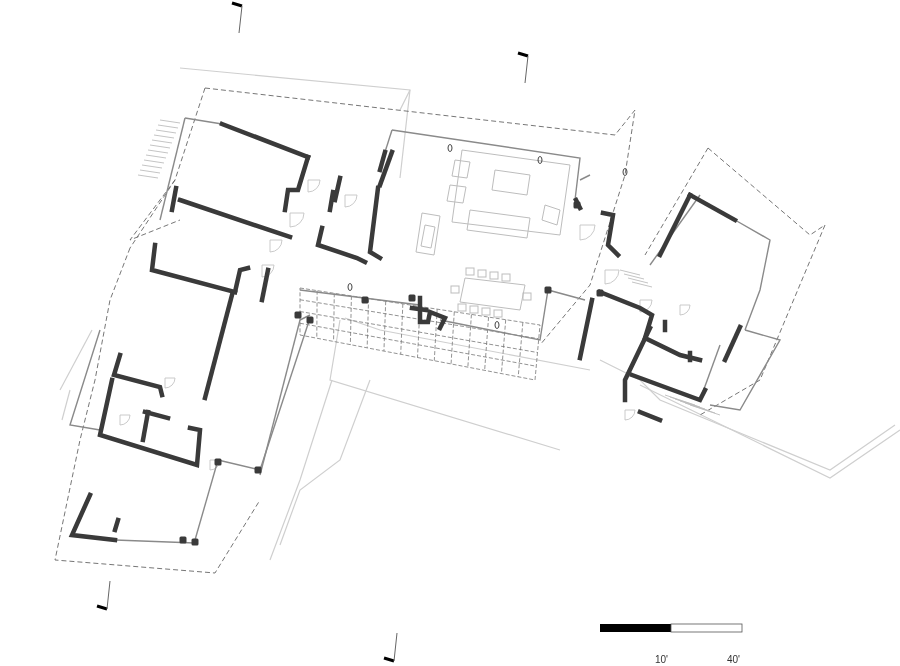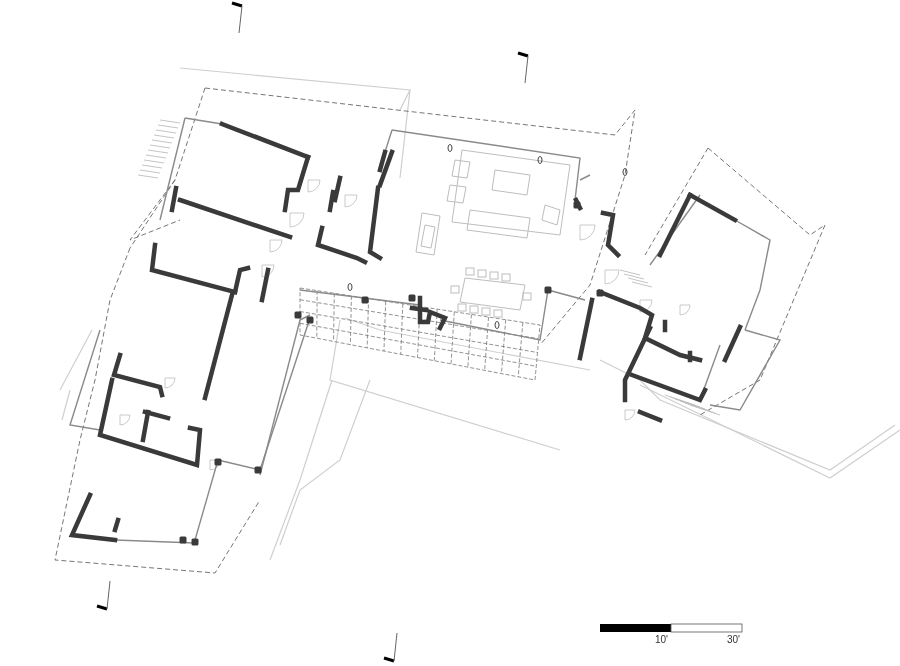--- a/index.html
+++ b/index.html
@@ -1,19 +1,19 @@
 <!DOCTYPE html>
 <html><head>
 <meta charset="utf-8">
 <style>
   html, body { margin: 0; padding: 0; background: #ffffff; }
   body { width: 900px; height: 666px; overflow: hidden; position: relative;
          font-family: "Liberation Sans", sans-serif; }
   #plan { position: absolute; left: 0; top: 0; width: 900px; height: 666px; }
-  .scale-label { position: absolute; font-size: 10px; color: #333; }
+  .scale-label { position: absolute; font-size: 10px; color: #333; margin-top: 20px; }
 </style>
 </head>
 <body>
 
 <svg id="plan" viewBox="0 0 900 666" xmlns="http://www.w3.org/2000/svg">
   <g id="site-lines" fill="none" stroke="#cfcfcf" stroke-width="1.2">
       <path d="M180,68 L410,90 L400,178"></path>
       <path d="M410,90 L400,110"></path>
       <path d="M600,360 L640,380 L660,400 L830,470 L895,425"></path>
       <path d="M640,385 L830,478 L900,430"></path>
@@ -197,13 +197,13 @@
       <line x1="384" y1="658" x2="394" y2="661" stroke="#000" stroke-width="3"></line>
       <line x1="394" y1="661" x2="397" y2="633" stroke="#666" stroke-width="1"></line>
     </g>
   <g id="scale-bar">
       <rect x="600" y="624" width="71" height="8" fill="#000"></rect>
       <rect x="671" y="624" width="71" height="8" fill="#fff" stroke="#555" stroke-width="0.8"></rect>
     </g>
 </svg>
 
 <span class="scale-label" style="left:655px; top:634px;">10'</span>
-<span class="scale-label" style="left:727px; top:634px;">30'</span>
+<span class="scale-label" style="left:727px; top:634px;">40'</span>
 
 </body></html>

